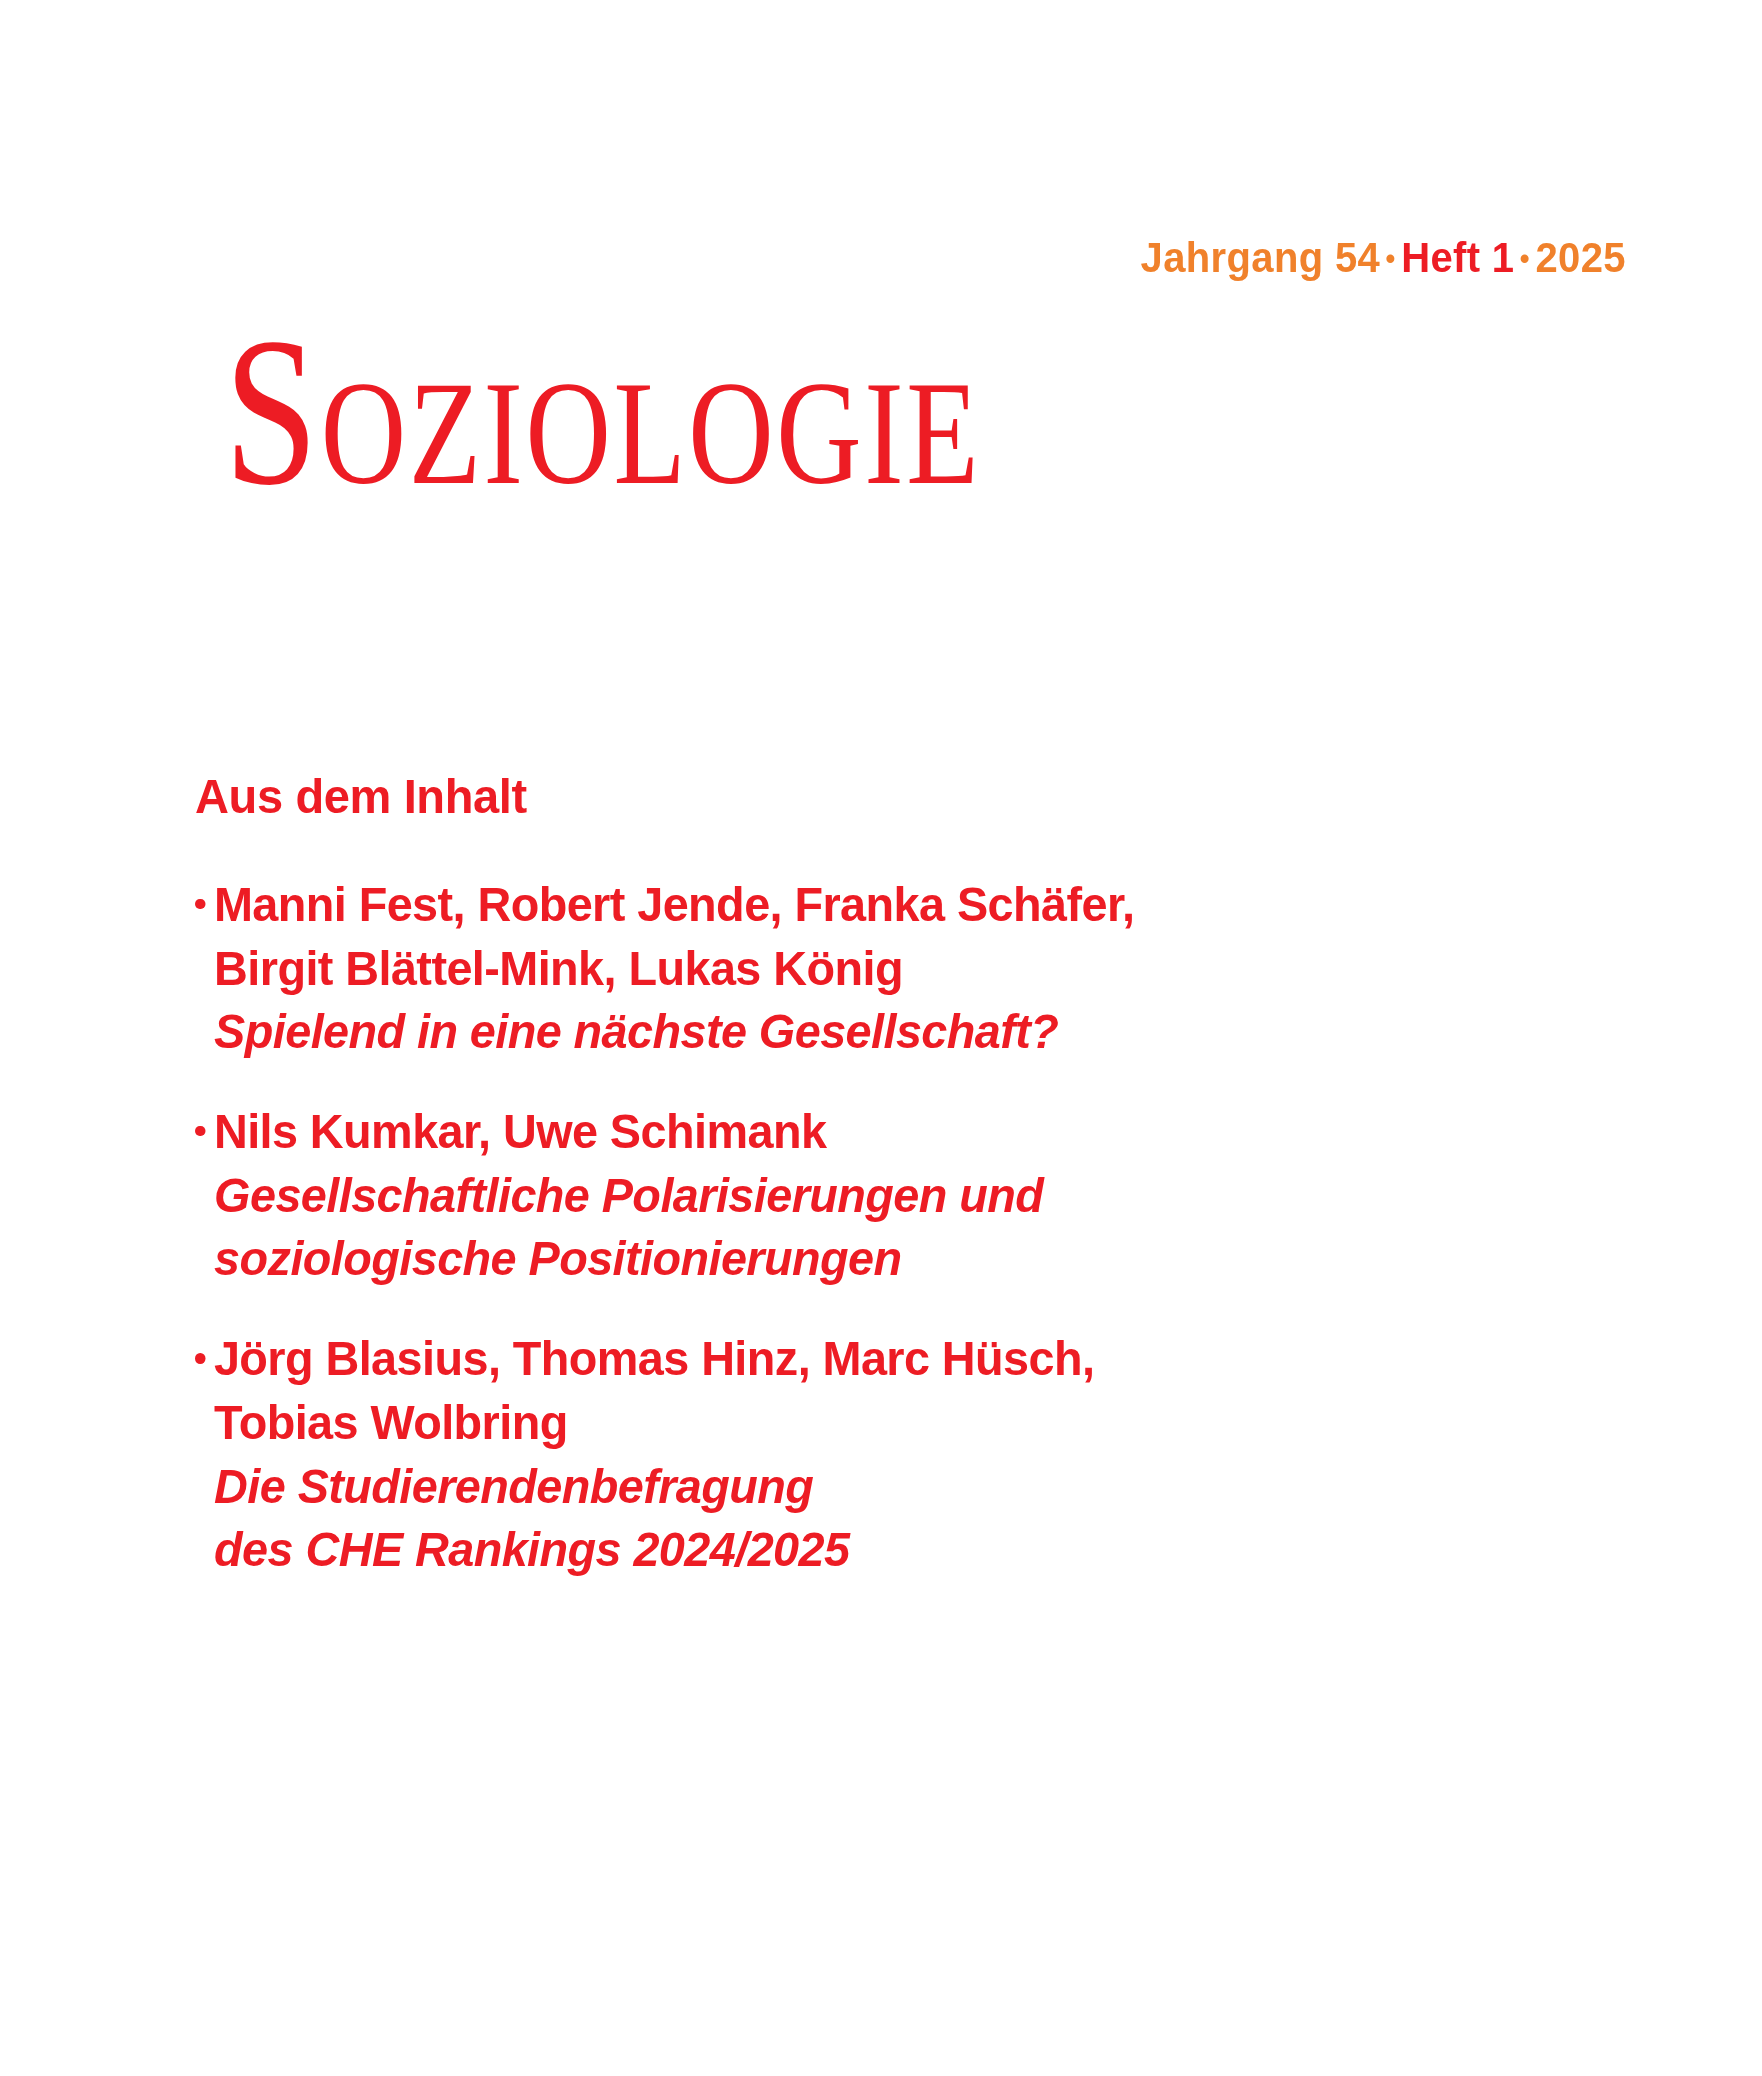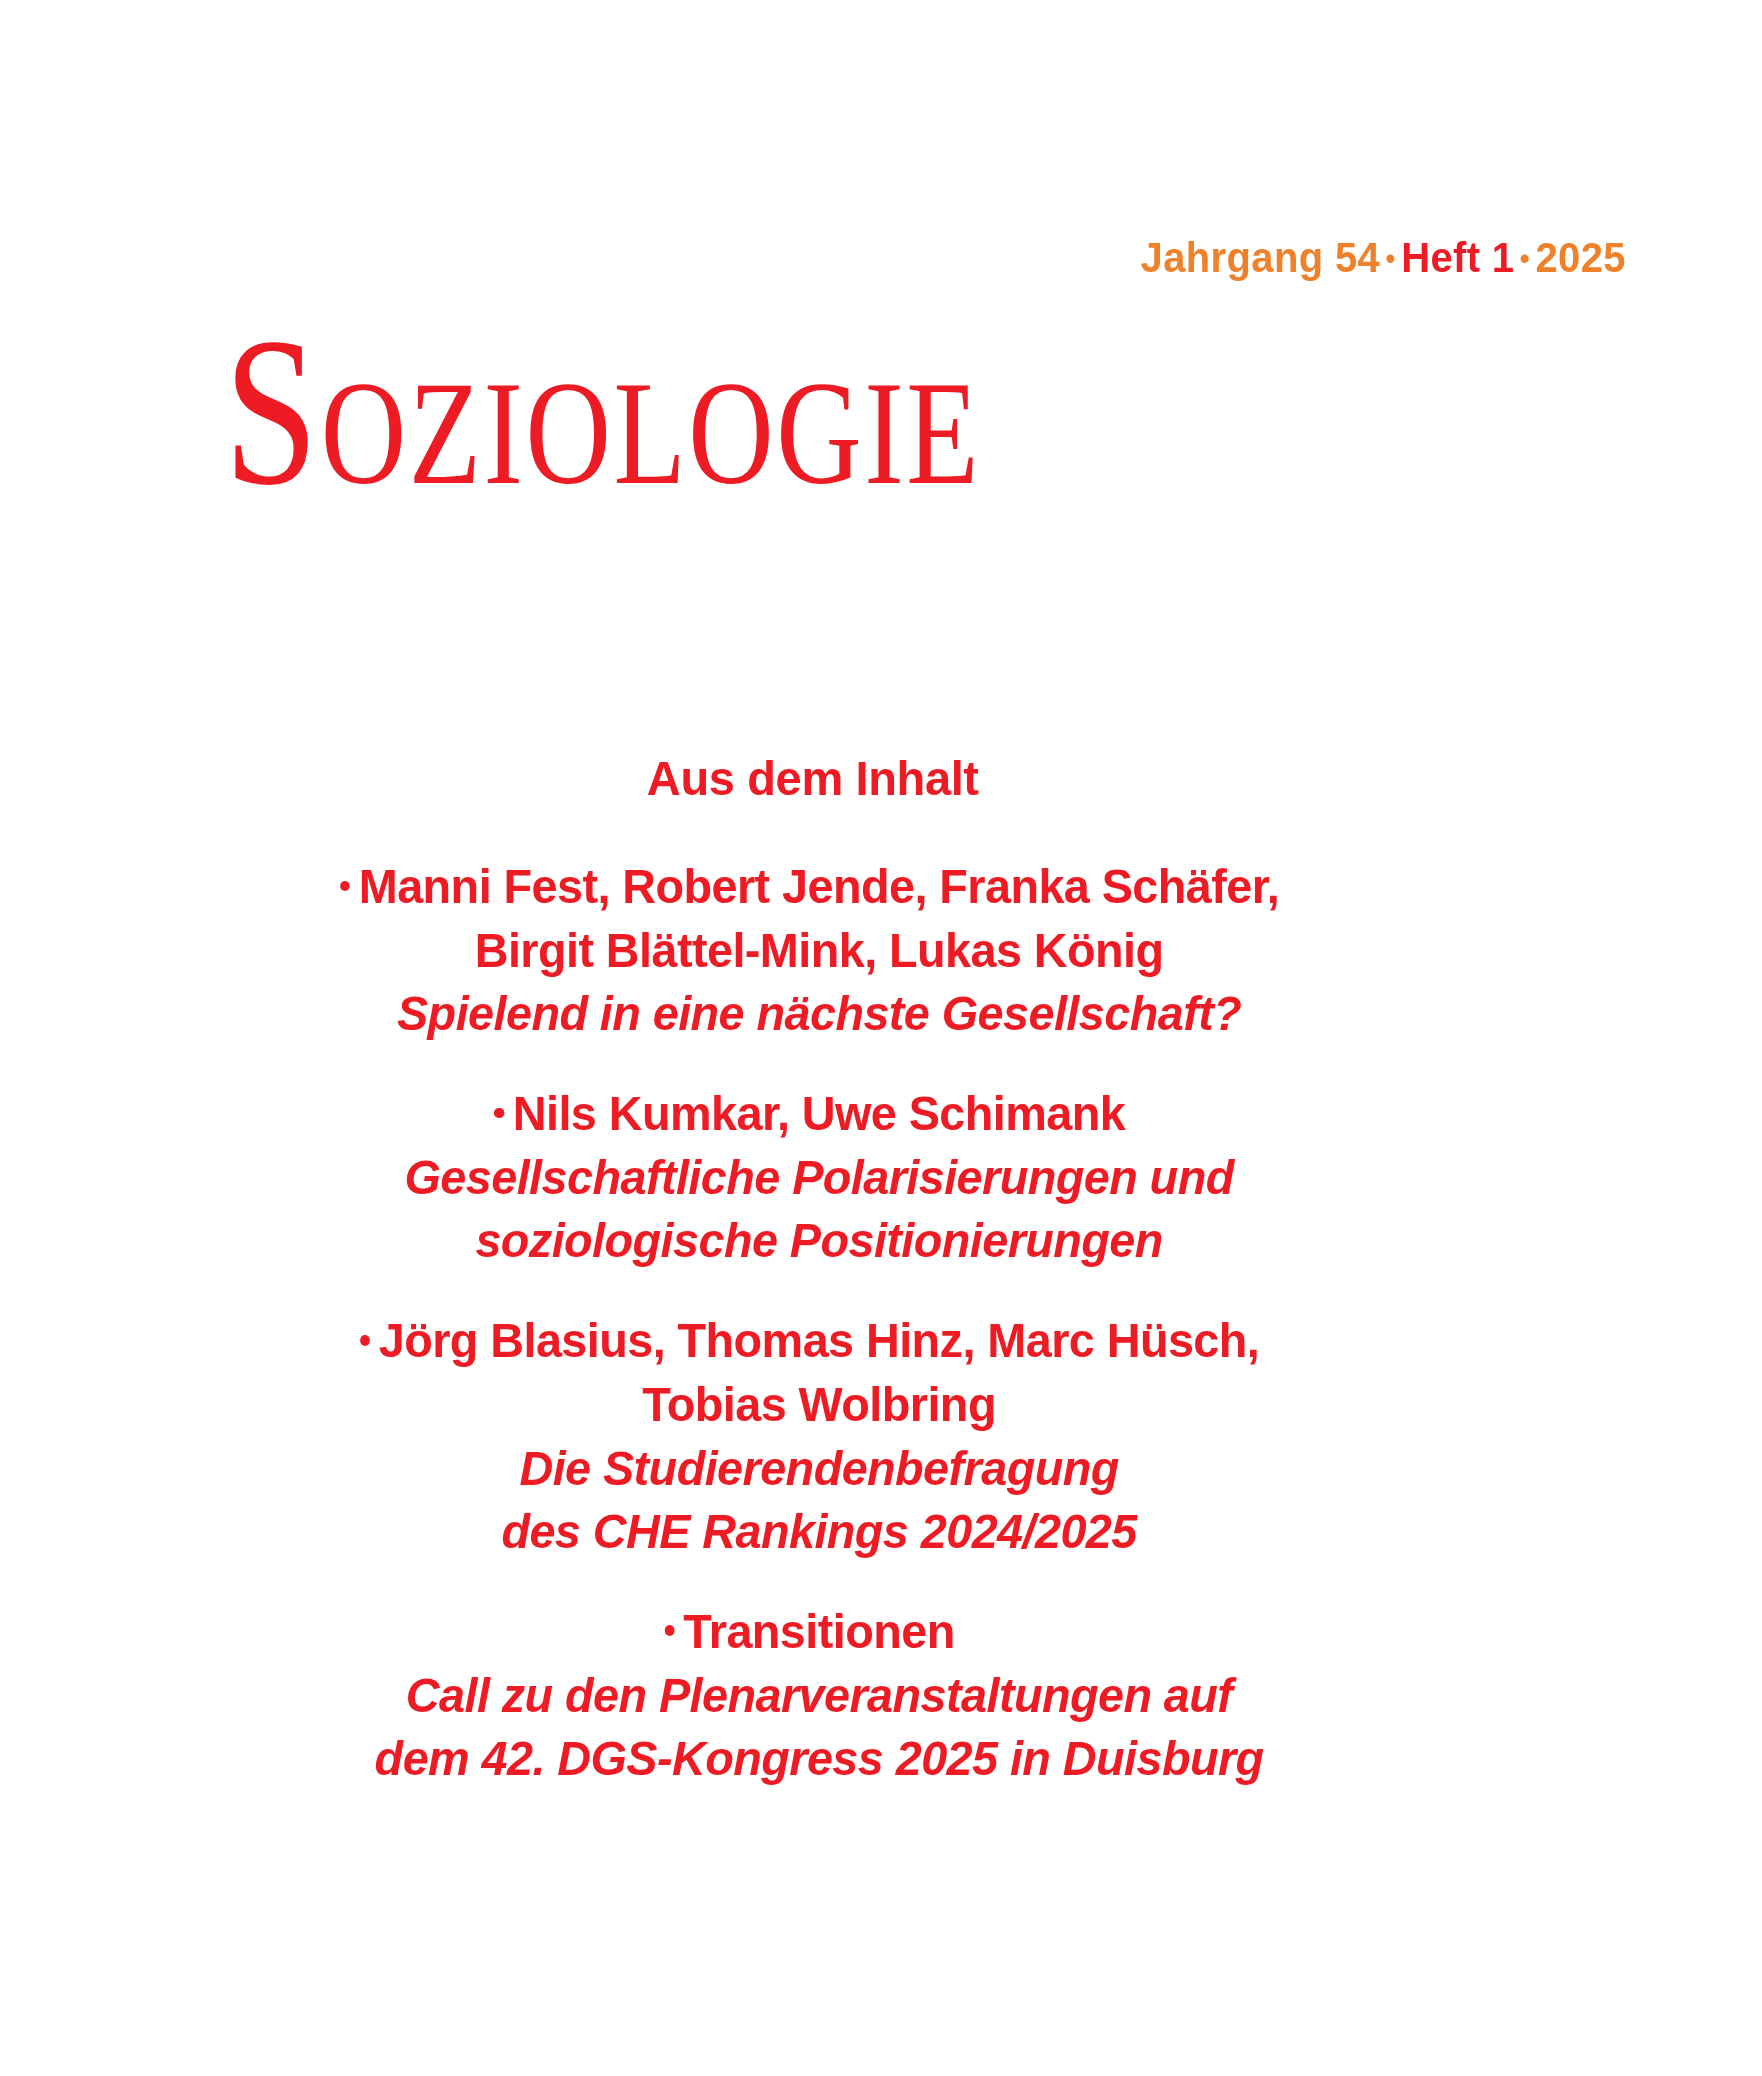--- a/index.html
+++ b/index.html
@@ -52,24 +52,23 @@
     line-height: 1;
     white-space: nowrap;
     transform: scaleY(1.28) scaleX(1.02);
     transform-origin: left top;
   }
 
   
   #contents {
     position: absolute;
     left: 195px;
-    top: 750px;
+    top: 768px;
     width: 1287px;
     color: #ED1C24;
-    text-align: center;
   }
   #contents-heading {
     font-size: 49px;
     font-weight: bold;
     letter-spacing: -0.4px;
     margin-bottom: 49px;
     transform: scaleX(0.96);
     transform-origin: left center;
   }
   .entry {
@@ -133,20 +132,15 @@
     <div class="entry-line"><span class="indent"></span><span class="title">soziologische Positionierungen</span></div>
   </div>
 
   <div class="entry">
     <div class="entry-line first"><span class="bullet"></span><span class="authors">Jörg Blasius, Thomas Hinz, Marc Hüsch,</span></div>
     <div class="entry-line"><span class="indent"></span><span class="authors">Tobias Wolbring</span></div>
     <div class="entry-line"><span class="indent"></span><span class="title">Die Studierendenbefragung</span></div>
     <div class="entry-line"><span class="indent"></span><span class="title">des CHE Rankings 2024/2025</span></div>
   </div>
 
-  <div class="entry">
-    <div class="entry-line first"><span class="bullet"></span><span class="authors">Transitionen</span></div>
-    <div class="entry-line"><span class="indent"></span><span class="title">Call zu den Plenarveranstaltungen auf</span></div>
-    <div class="entry-line"><span class="indent"></span><span class="title">dem 42. DGS-Kongress 2025 in Duisburg</span></div>
-  </div>
 
 </div>
 
 
 </body></html>

